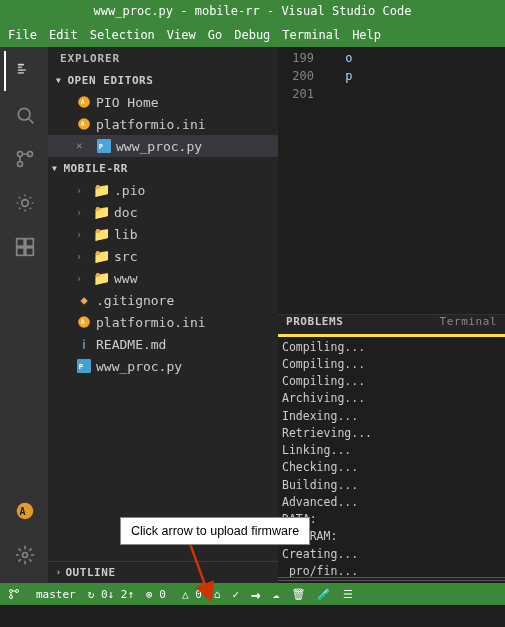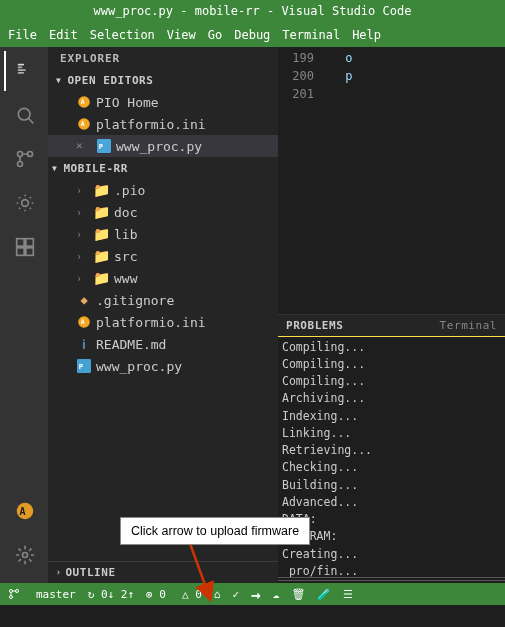--- a/index.html
+++ b/index.html
@@ -191,28 +191,27 @@
       background: #1e1e1e;
       border-top: 1px solid #333;
       flex: 1;
       overflow: hidden;
     }
 
     #problems-title {
       height: 22px;
       background: #252526;
       display: flex;
-      align-items: center;
       padding: 0 8px;
       font-size: 11px;
       font-weight: bold;
       color: #cccccc;
       letter-spacing: 0.05em;
       text-transform: uppercase;
-      border-bottom: 1px solid #fde047;
+      border-bottom: 3px solid #fde047;
     }
 
     #problems-content {
       padding: 2px 4px;
       font-size: 11.5px;
       color: #cccccc;
       line-height: 1.5;
       overflow: hidden;
     }
 
@@ -496,22 +495,22 @@
       <div id="problems-title">
         <span>PROBLEMS</span>
         <span style="margin-left:auto; font-size:11px; color:#858585; text-transform:none; font-weight:normal;">Terminal</span>
       </div>
       <div id="problems-content">
         <div>Compiling...</div>
         <div>Compiling...</div>
         <div>Compiling...</div>
         <div>Archiving...</div>
         <div>Indexing...</div>
+        <div>Retrieving...</div>
         <div>Linking...</div>
-        <div>Retrieving...</div>
         <div>Checking...</div>
         <div>Building...</div>
         <div>Advanced...</div>
         <div>DATA:</div>
         <div>PROGRAM:</div>
         <div>Creating...</div>
         <div>_pro/fin...</div>
       </div>
     </div>
 

